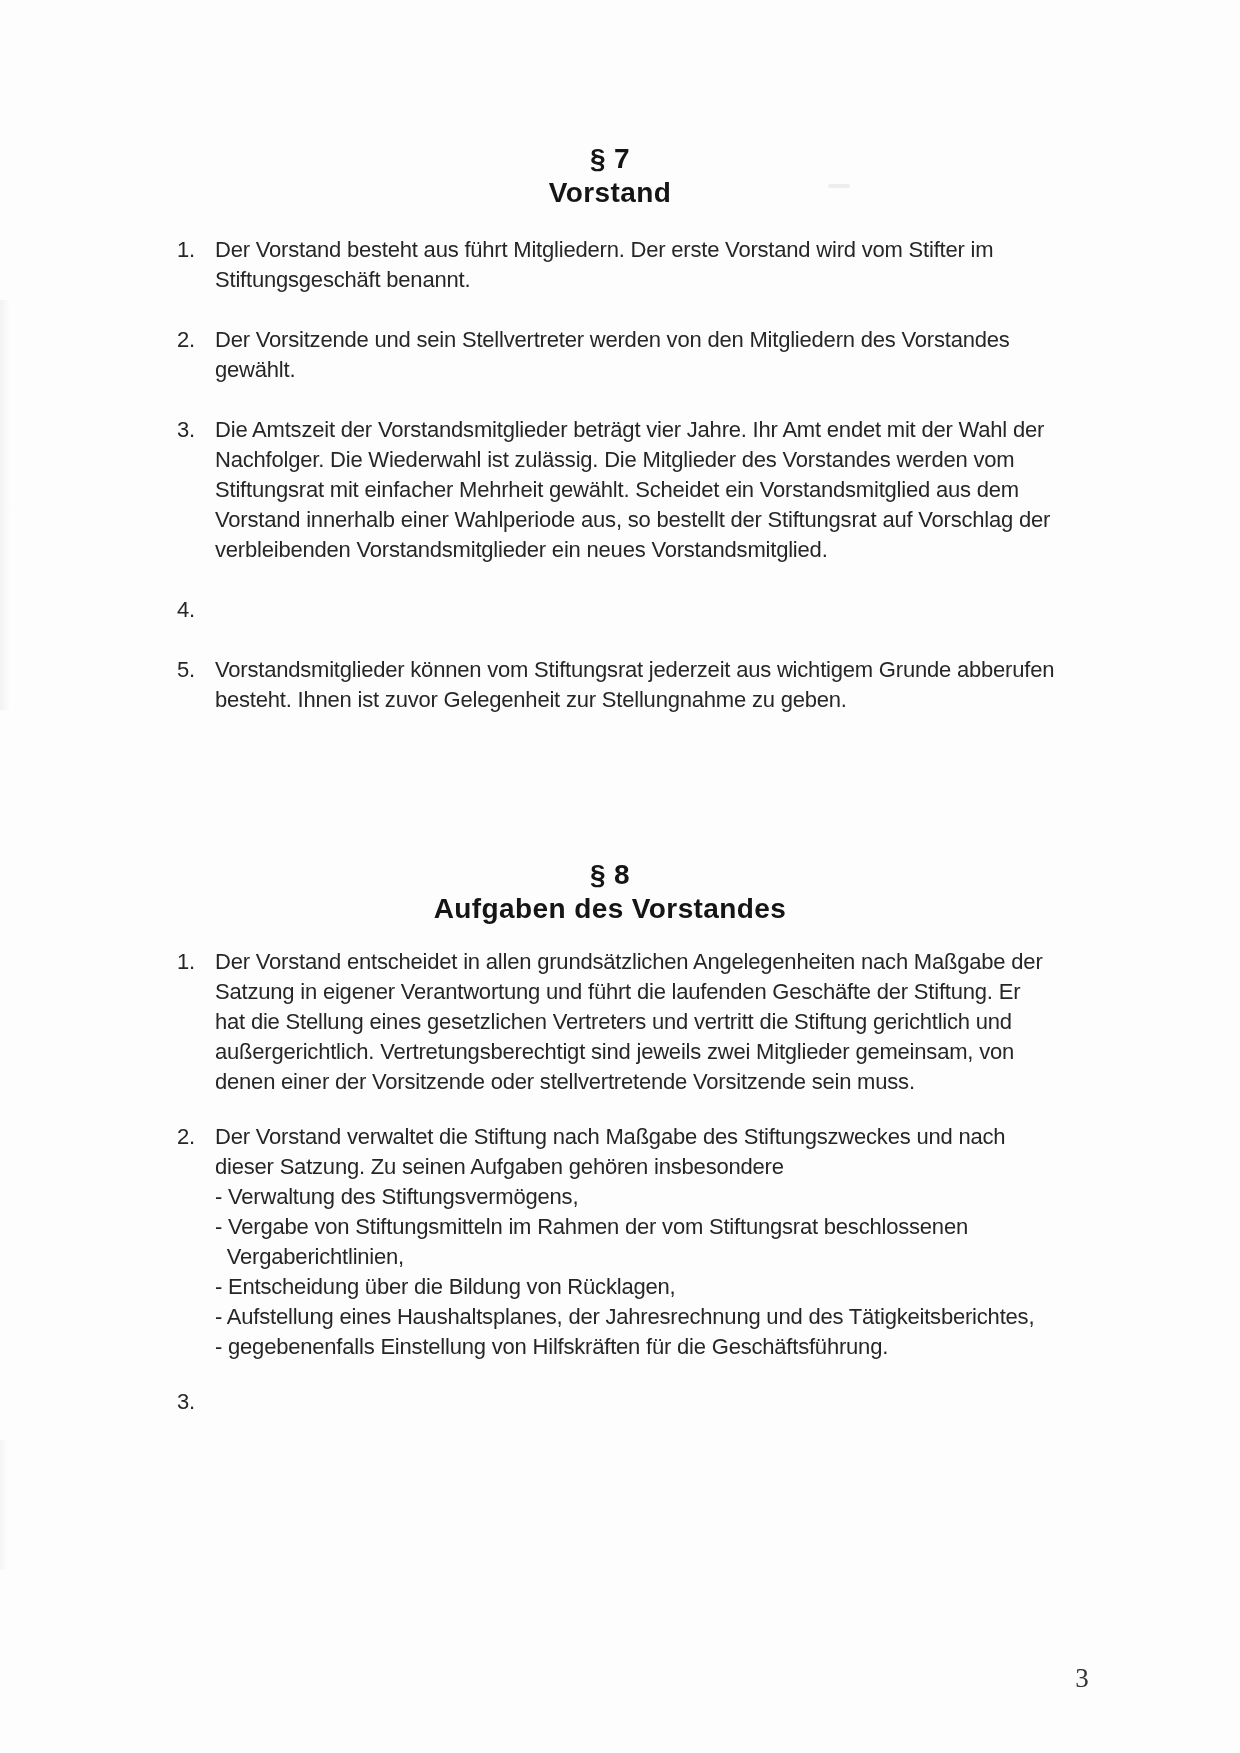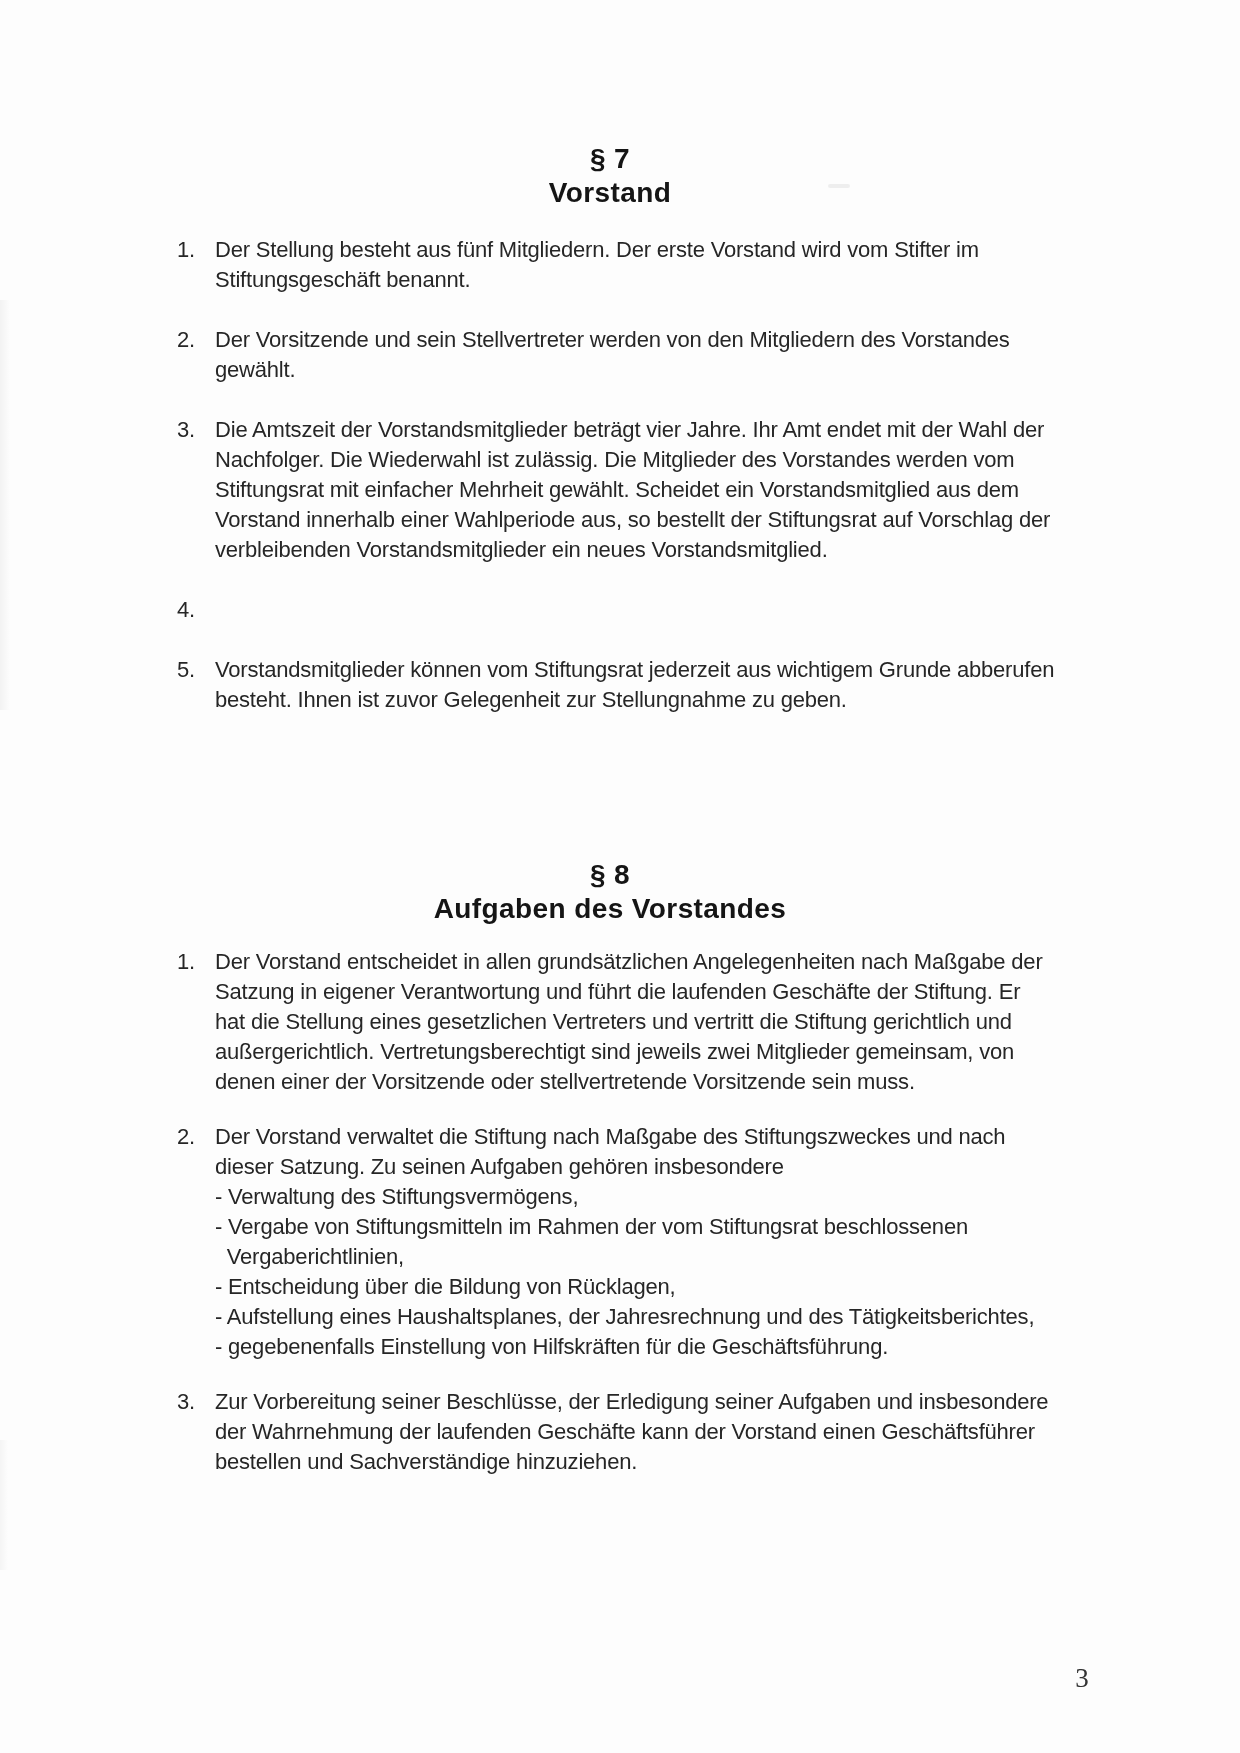--- a/index.html
+++ b/index.html
@@ -72,21 +72,21 @@
   <div class="smudge smudge-3"></div>
 
   <div class="section-heading sec7">
     <div>§ 7</div>
     <div>Vorstand</div>
   </div>
 
   <div class="items sec7">
     <div class="item">
       <span class="num">1.</span>
-      <span class="item-text">Der Stellung besteht aus fünf Mitgliedern. Der erste Vorstand wird vom Stifter im
+      <span class="item-text">Der Vorstand besteht aus führt Mitgliedern. Der erste Vorstand wird vom Stifter im
 Stiftungsgeschäft benannt.</span>
     </div>
     <div class="item">
       <span class="num">2.</span>
       <span class="item-text">Der Vorsitzende und sein Stellvertreter werden von den Mitgliedern des Vorstandes
 gewählt.</span>
     </div>
     <div class="item">
       <span class="num">3.</span>
       <span class="item-text">Die Amtszeit der Vorstandsmitglieder beträgt vier Jahre. Ihr Amt endet mit der Wahl der
@@ -125,21 +125,18 @@
 dieser Satzung. Zu seinen Aufgaben gehören insbesondere
 - Verwaltung des Stiftungsvermögens,
 - Vergabe von Stiftungsmitteln im Rahmen der vom Stiftungsrat beschlossenen
   Vergaberichtlinien,
 - Entscheidung über die Bildung von Rücklagen,
 - Aufstellung eines Haushaltsplanes, der Jahresrechnung und des Tätigkeitsberichtes,
 - gegebenenfalls Einstellung von Hilfskräften für die Geschäftsführung.</span>
     </div>
     <div class="item">
       <span class="num">3.</span>
-      <span class="item-text">Zur Vorbereitung seiner Beschlüsse, der Erledigung seiner Aufgaben und insbesondere
-der Wahrnehmung der laufenden Geschäfte kann der Vorstand einen Geschäftsführer
-bestellen und Sachverständige hinzuziehen.</span>
     </div>
   </div>
 
   <div class="page-number">3</div>
 
 </div>
 
 </body></html>

